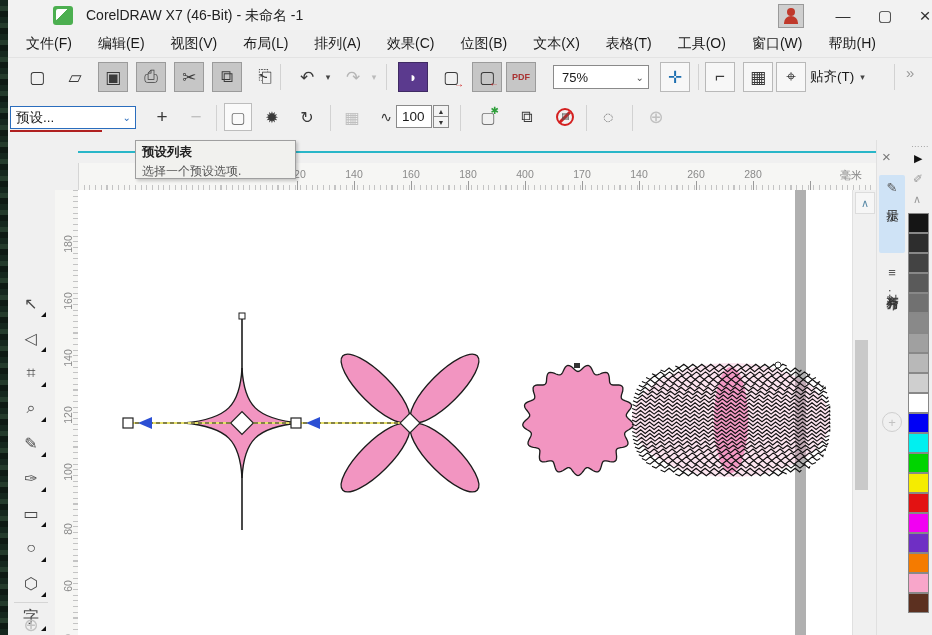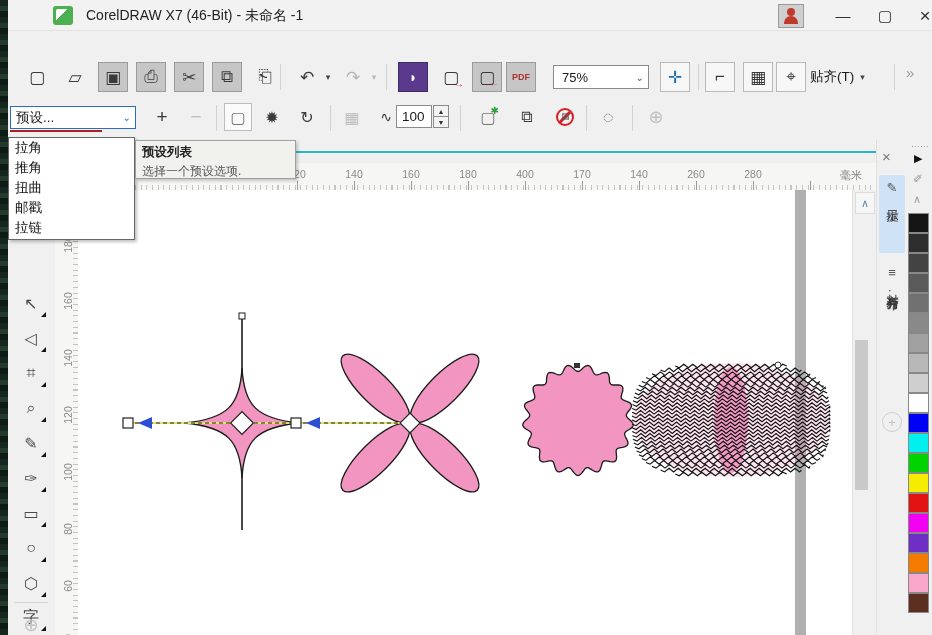--- a/index.html
+++ b/index.html
@@ -125,20 +125,35 @@
     <div class="abs" id="title-text">CorelDRAW X7 (46-Bit) - 未命名 -1</div>
     <div class="abs" id="user-badge">
       <span class="head"></span>
       <span class="body"></span>
     </div>
     <div class="abs win-btn" style="left:818px;">—</div>
     <div class="abs win-btn" style="left:860px;">▢</div>
     <div class="abs win-btn" style="left:900px;font-size:19px;">×</div>
   </div>
 
+  <div class="abs" id="menubar">
+
+  <div class="menu-item">文件(F)</div>
+      <div class="menu-item">编辑(E)</div>
+      <div class="menu-item">视图(V)</div>
+      <div class="menu-item">布局(L)</div>
+      <div class="menu-item">排列(A)</div>
+      <div class="menu-item">效果(C)</div>
+      <div class="menu-item">位图(B)</div>
+      <div class="menu-item">文本(X)</div>
+      <div class="menu-item">表格(T)</div>
+      <div class="menu-item">工具(O)</div>
+      <div class="menu-item">窗口(W)</div>
+      <div class="menu-item">帮助(H)</div>
+    </div>
 
   <div class="abs" id="std-toolbar">
     <div>
 
     <div class="tb" style="position: absolute; left: 14px;">▢</div>
         <div class="tb" style="position: absolute; left: 52px;">▱</div>
         <div class="tb pressed" style="position: absolute; left: 90px;">▣</div>
         <div class="tb pressed" style="position: absolute; left: 128px;">⎙</div>
         <div class="tb pressed" style="position: absolute; left: 166px;">✂</div>
         <div class="tb pressed" style="position: absolute; left: 204px;">⧉</div>
@@ -411,27 +426,19 @@
         <div class="swatch" style="background: rgb(245, 236, 0);"></div>
         <div class="swatch" style="background: rgb(227, 18, 18);"></div>
         <div class="swatch" style="background: rgb(242, 0, 242);"></div>
         <div class="swatch" style="background: rgb(111, 47, 196);"></div>
         <div class="swatch" style="background: rgb(245, 123, 0);"></div>
         <div class="swatch" style="background: rgb(248, 166, 202);"></div>
         <div class="swatch" style="background: rgb(92, 48, 32);"></div>
       </div>
   </div>
 
-  <div class="abs" id="preset-list">
-
-  <div class="preset-item">拉角</div>
-      <div class="preset-item">推角</div>
-      <div class="preset-item">扭曲</div>
-      <div class="preset-item">邮戳</div>
-      <div class="preset-item">拉链</div>
-    </div>
 
   <div class="abs" id="tooltip">
     <div id="tooltip-title">预设列表</div>
     <div id="tooltip-text">选择一个预设选项.</div>
   </div>
 
 </div>
 
 </body></html>

